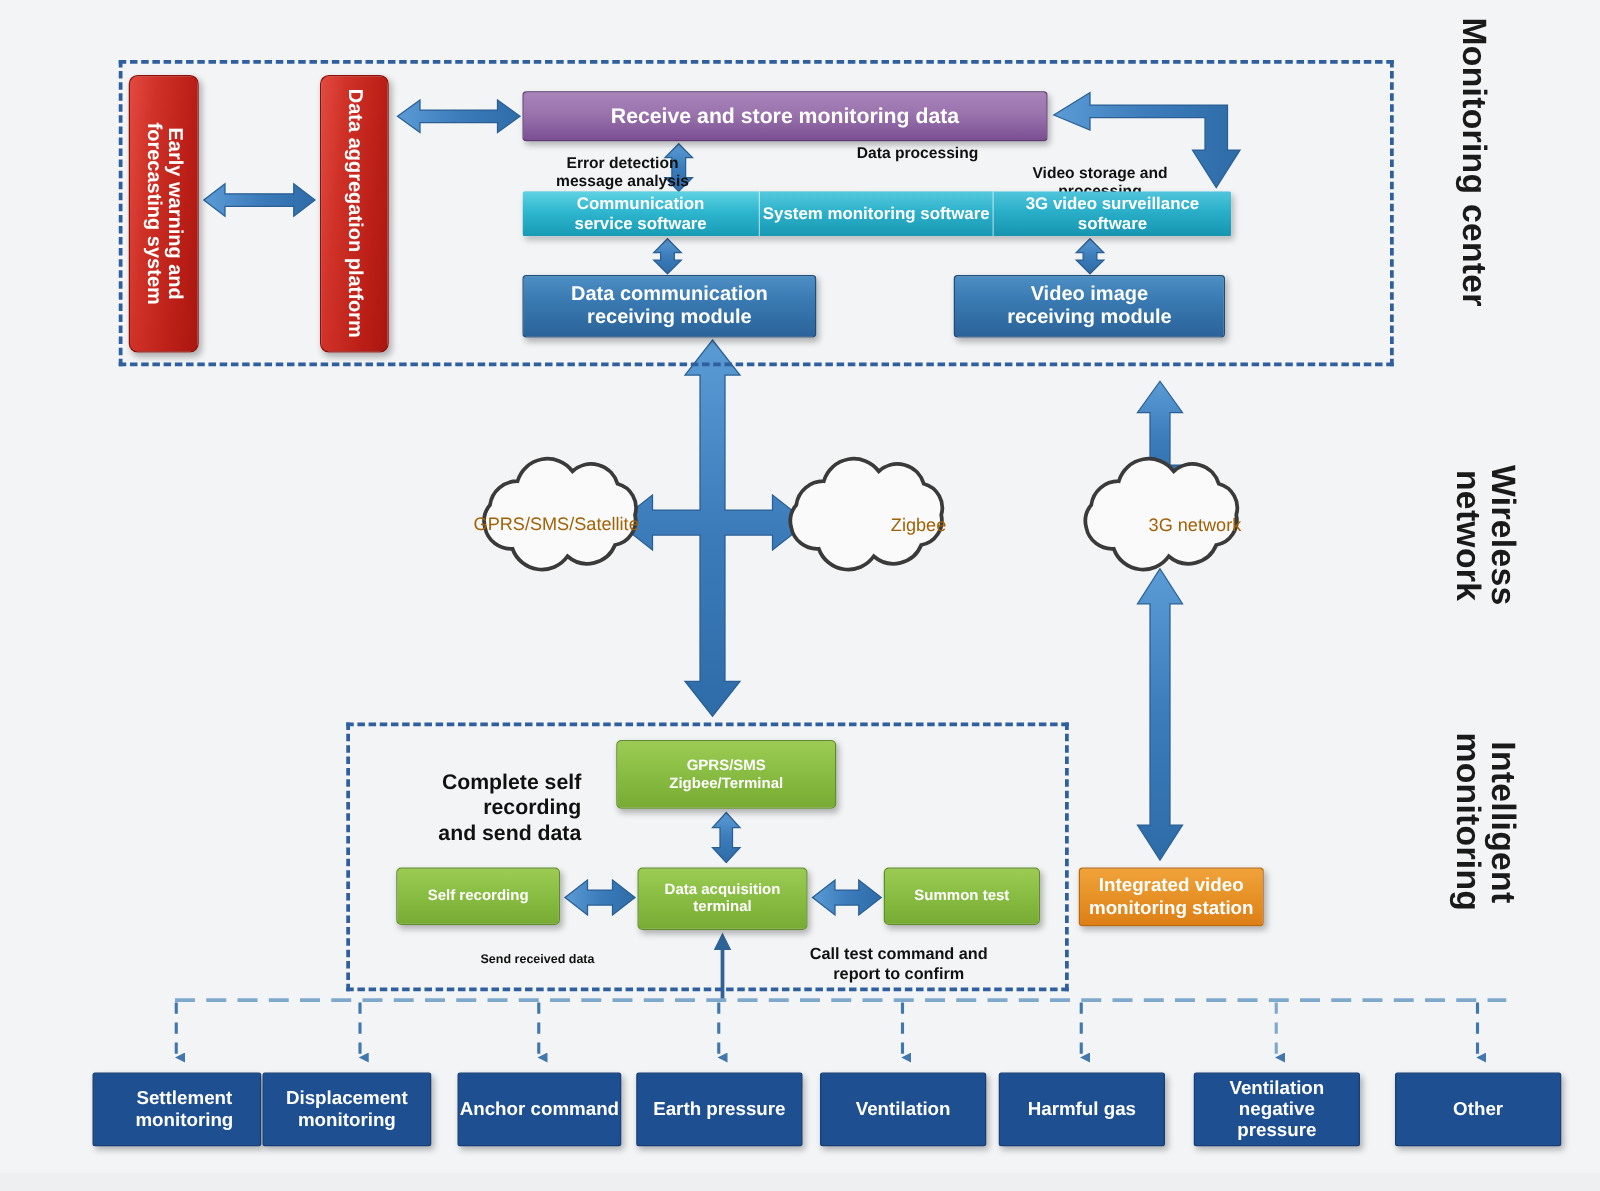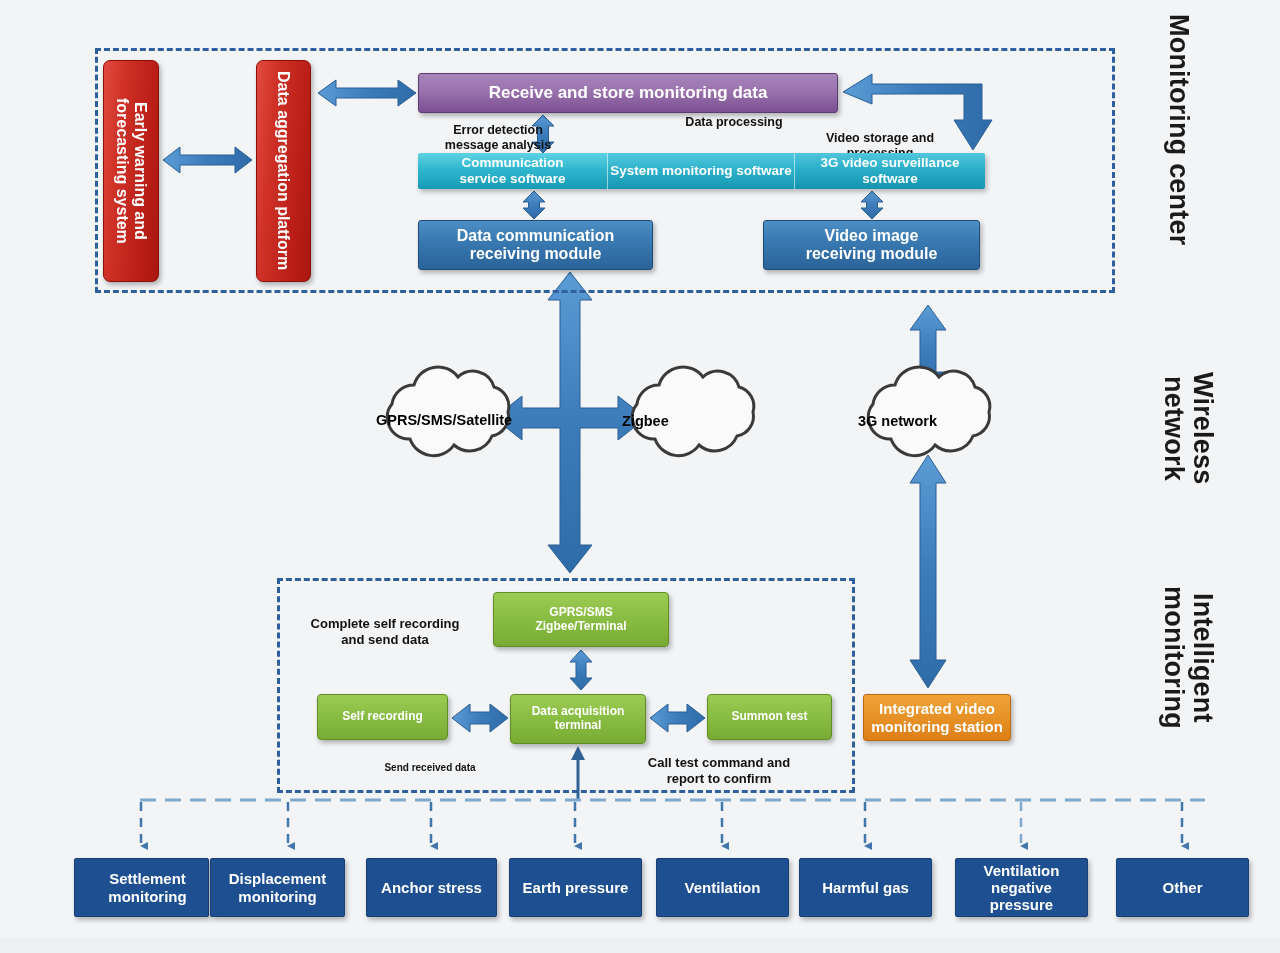--- a/index.html
+++ b/index.html
@@ -131,27 +131,27 @@
   }
 
   
   .cap{
     color:#111;font-size:12.5px;font-weight:bold;text-align:center;
     line-height:1.2;white-space:pre-line;
   }
   .cap.err{left:438px;top:123px;width:120px;}
   .cap.dataproc{left:632px;top:115px;width:110px;margin-left:47px;}
   .cap.videostore{left:800px;top:131px;width:160px;}
-  .cap.complete{left:305px;top:616px;width:160px;font-size:13px;}
+  .cap.complete{left:305px;top:616px;width:160px;font-size:17px;text-align:right;}
   .cap.sendrec{left:355px;top:762px;width:150px;font-size:10px;}
   .cap.calltest{left:636px;top:755px;width:166px;font-size:13px;}
 
   
   .cloudlabel{
-    color:#000000;font-size:14.5px;font-weight:bold;text-align:left;
+    color:#a16207;font-size:14.5px;font-weight:normal;text-align:right;
     width:100%;
   }
 
   
   svg.layer{left:0;top:0;width:1280px;height:953px;pointer-events:none;}
 </style>
 </head>
 <body>
 
 <div id="stage">
@@ -315,21 +315,21 @@
   <div class="cap complete">Complete self recording
 and send data</div>
   <div class="cap sendrec">Send received data</div>
   <div class="cap calltest">Call test command and
 report to confirm</div>
 
   <div class="node sensor" style="left:74px;width:135px;padding-left:12px;">Settlement
 monitoring</div>
   <div class="node sensor" style="left:210px;width:135px;">Displacement
 monitoring</div>
-  <div class="node sensor" style="left:366px;width:131px;">Anchor stress</div>
+  <div class="node sensor" style="left:366px;width:131px;">Anchor command</div>
   <div class="node sensor" style="left:509px;width:133px;">Earth pressure</div>
   <div class="node sensor" style="left:656px;width:133px;">Ventilation</div>
   <div class="node sensor" style="left:799px;width:133px;">Harmful gas</div>
   <div class="node sensor" style="left:955px;width:133px;">Ventilation negative
 pressure</div>
   <div class="node sensor" style="left:1116px;width:133px;">Other</div>
 
 </div>
 
 </body></html>

